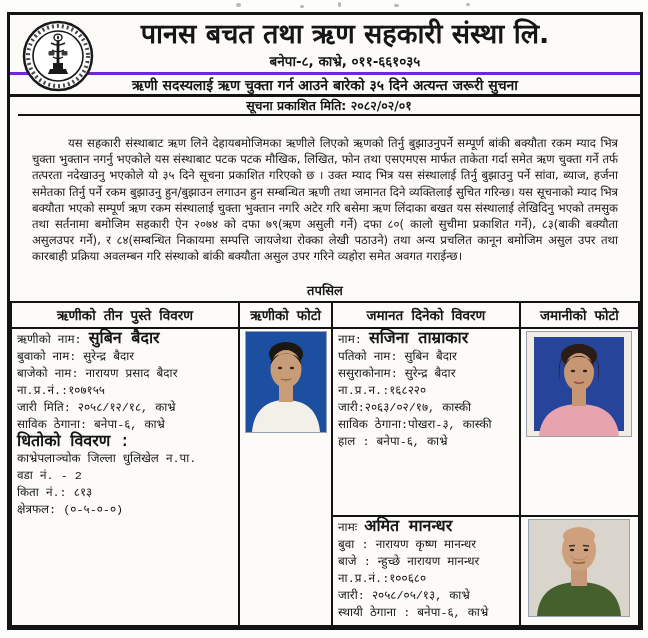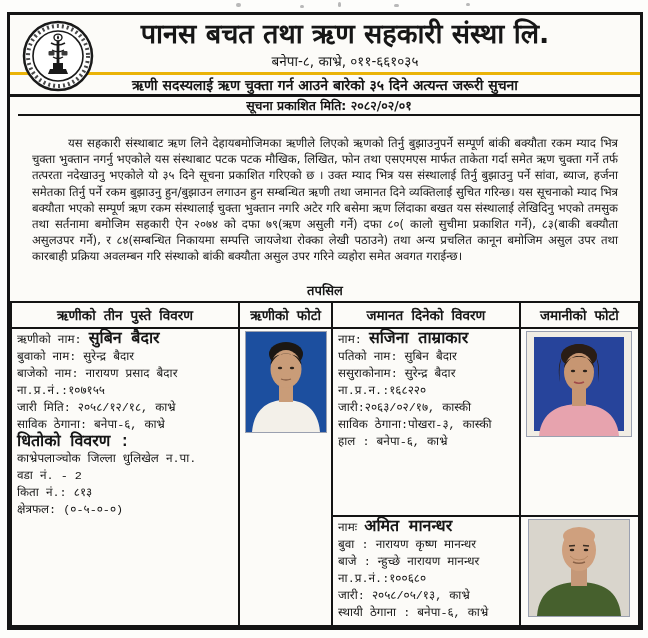--- a/index.html
+++ b/index.html
@@ -18,27 +18,27 @@
   .edge-marks i:nth-child(3){left:338px;top:0;width:3px;height:5px;}
   .edge-marks i:nth-child(4){left:394px;top:2px;width:5px;height:3px;}
   .edge-marks i:nth-child(5){left:466px;top:1px;width:4px;height:3px;}
 
   .frame{
     position:absolute;left:7px;top:12px;width:630px;height:612px;
     border:3px solid #141414;background:#fcfbf8;
     display:flex;flex-direction:column;
   }
   .masthead{
-    position:relative;height:82px;border-bottom:3px solid #eab308;
+    position:relative;height:82px;border-bottom:3px solid #6d28d9;
     display:flex;align-items:center;
   }
   .seal{position:absolute;left:12px;top:5px;width:72px;height:72px;}
   .mast-text{flex:1;text-align:center;padding-left:40px;}
   .org-name{font-size:27px;font-weight:bold;letter-spacing:0px;line-height:1.15;}
-  .org-address{font-size:13.5px;font-weight:normal;margin-top:3px;}
+  .org-address{font-size:13.5px;font-weight:bold;margin-top:3px;}
   .headline{
     height:25px;border-bottom:3px solid #141414;
     display:flex;align-items:center;justify-content:center;
     font-size:14px;font-weight:bold;white-space:nowrap;
   }
   .datebar{
     height:20px;border-bottom:2px solid #141414;
     display:flex;align-items:center;justify-content:center;
     font-size:12.5px;font-weight:bold;margin-left:8px;
   }

